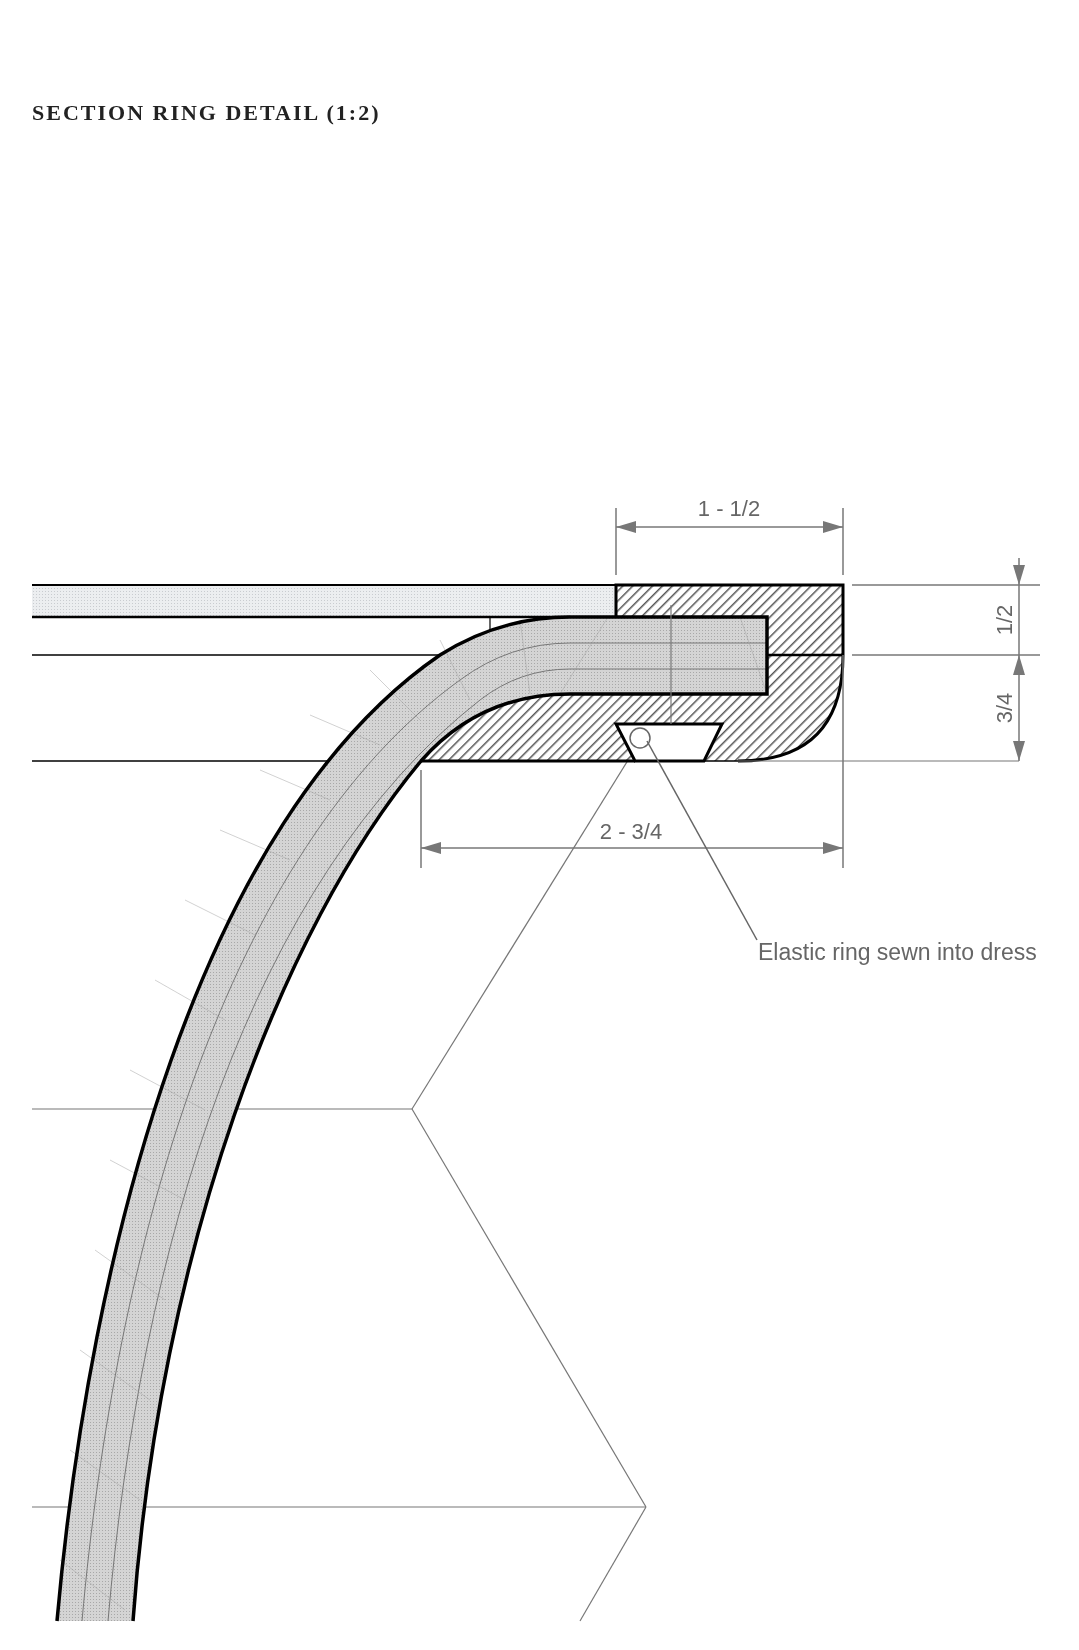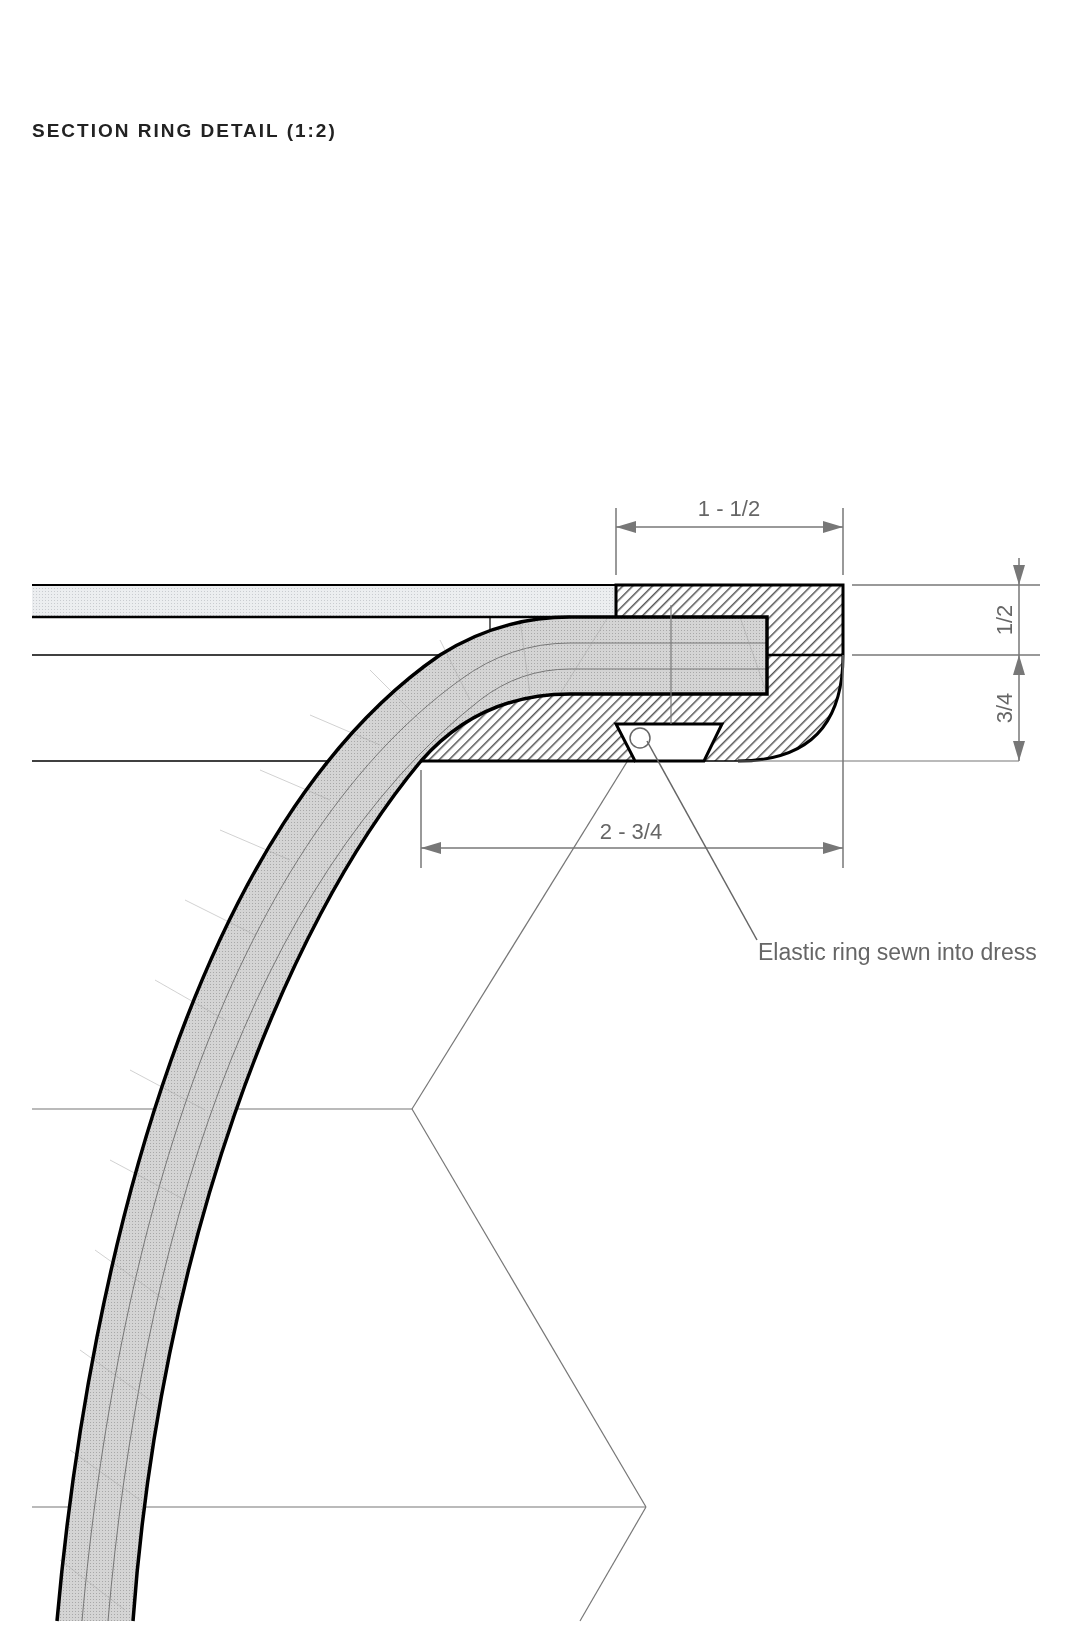--- a/index.html
+++ b/index.html
@@ -1,17 +1,17 @@
 <!DOCTYPE html>
 <html><head>
 <meta charset="utf-8">
 <style>
   html, body { margin: 0; padding: 0; background: #ffffff; }
   body { width: 1079px; height: 1650px; position: relative; overflow: hidden; font-family: "Liberation Sans", sans-serif; }
-  .title { position: absolute; left: 32px; top: 120px; font-family: Liberation Sans, sans-serif; font-weight: bold; font-size: 19px; letter-spacing: 2px; color: #222222; white-space: nowrap; }
+  .title { position: absolute; left: 32px; top: 100px; font-family: Liberation Serif, serif; font-weight: bold; font-size: 22px; letter-spacing: 2px; color: #222222; white-space: nowrap; }
   svg.drawing { position: absolute; left: 0; top: 0; }
   .dim-text { font-family: "Liberation Sans", sans-serif; font-size: 22px; fill: #666666; }
   .callout-text { font-family: "Liberation Sans", sans-serif; font-size: 23px; fill: #666666; }
 </style>
 </head>
 <body>
 
 <div class="title">SECTION RING DETAIL (1:2)</div>
 
 <svg class="drawing" width="1079" height="1650" viewBox="0 0 1079 1650" xmlns="http://www.w3.org/2000/svg">

